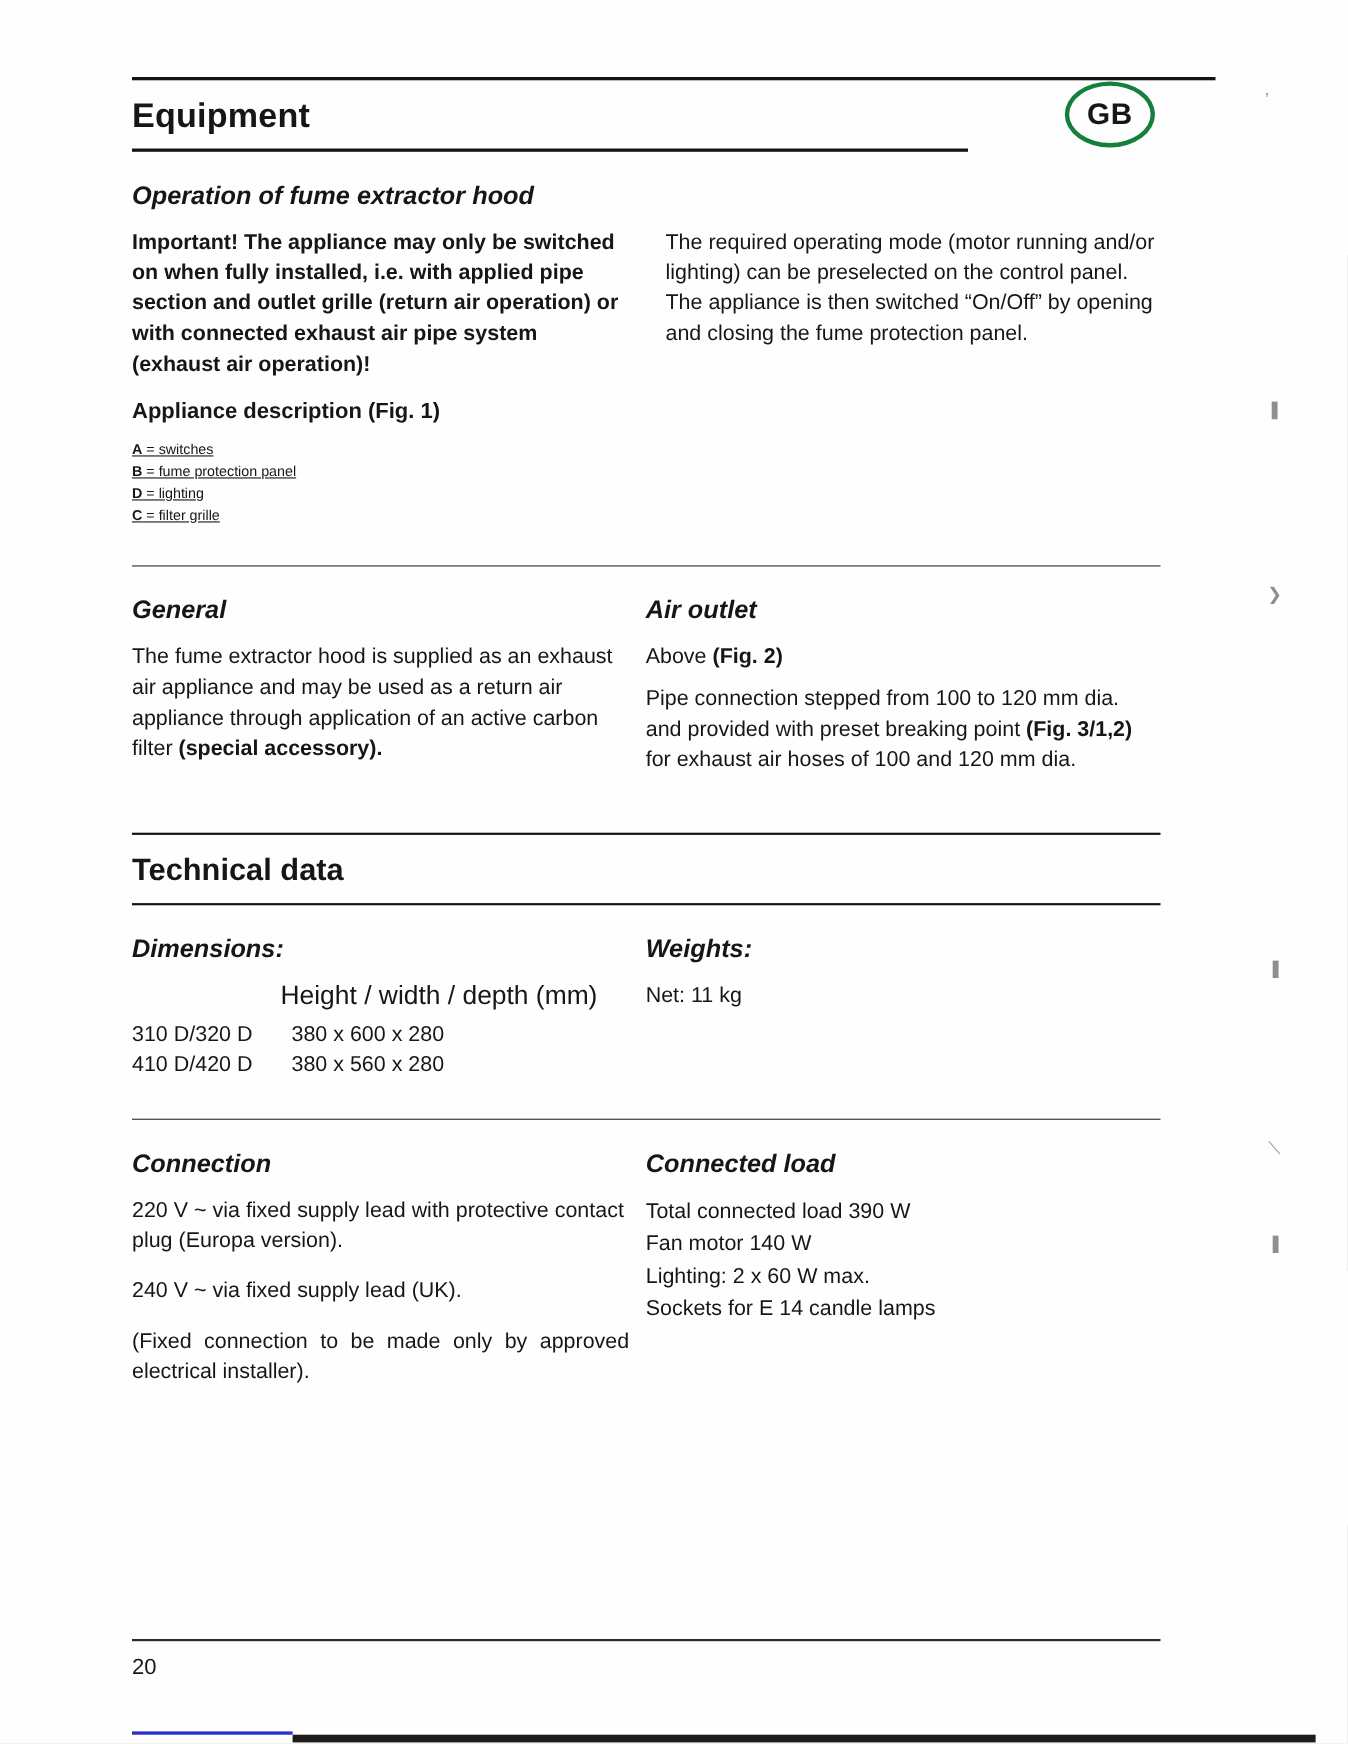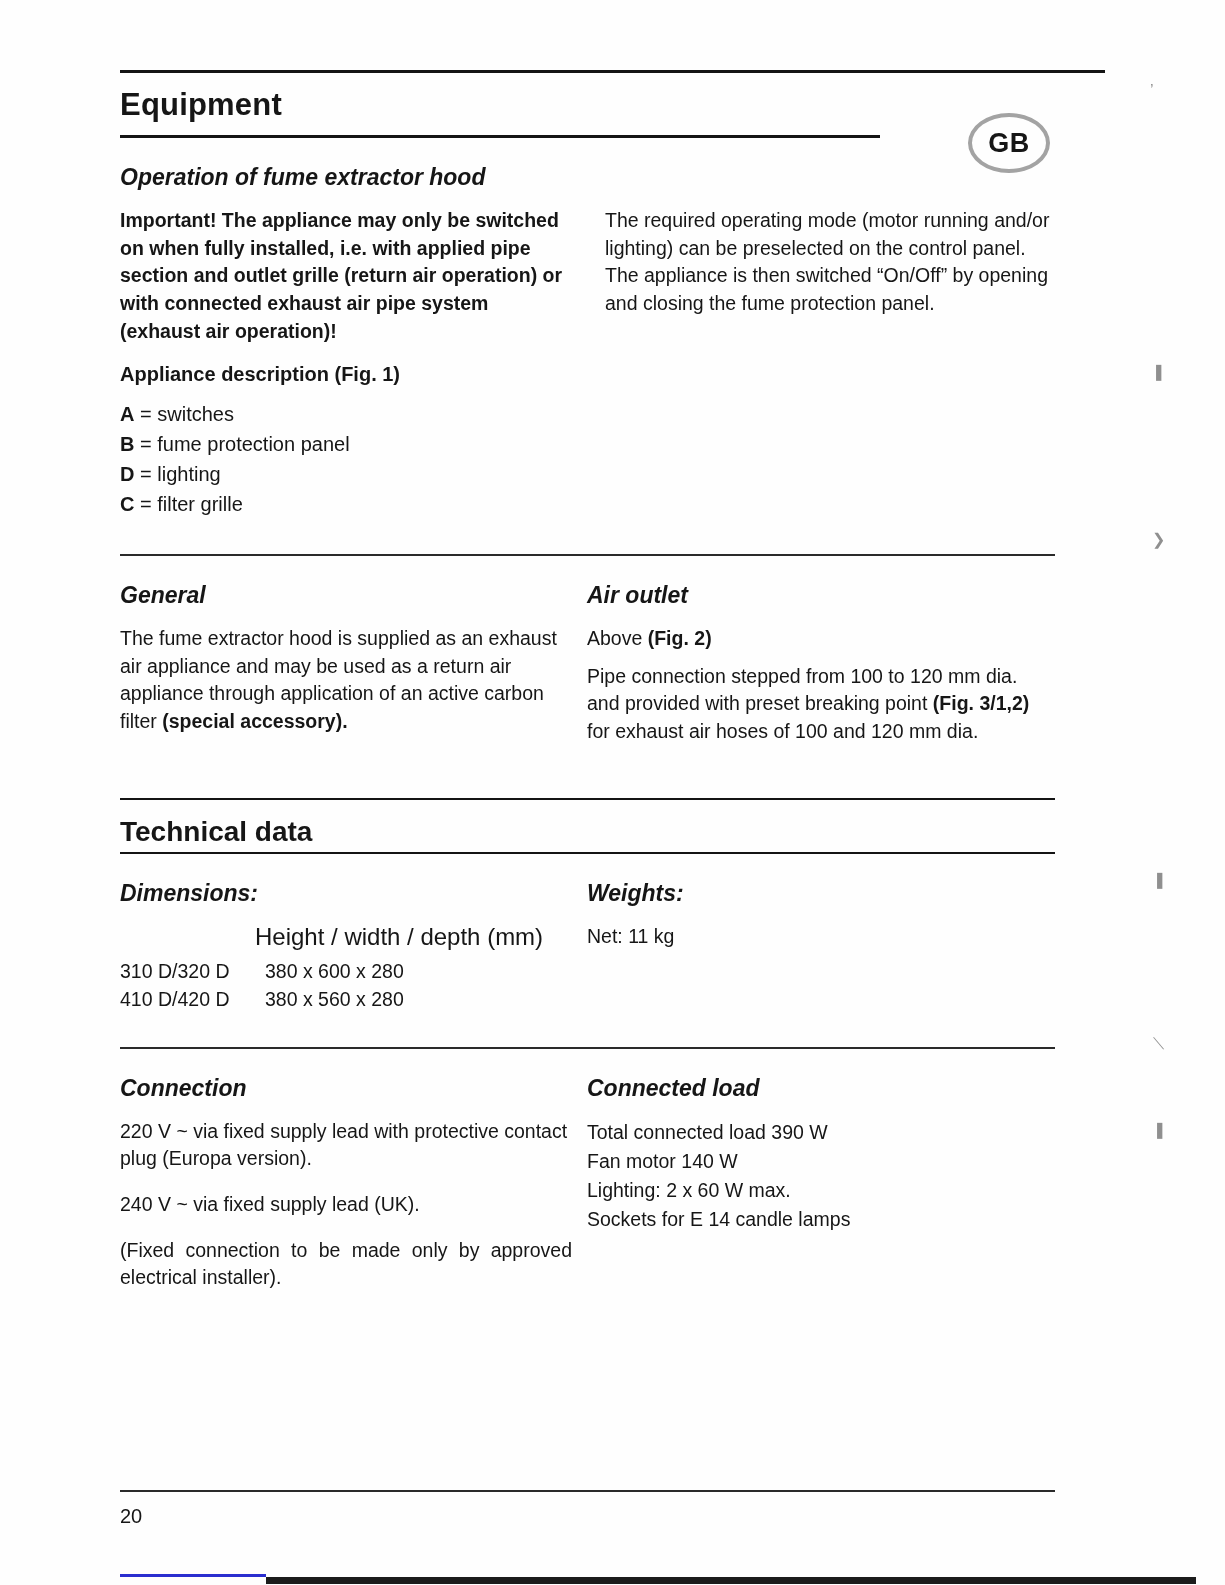--- a/index.html
+++ b/index.html
@@ -31,29 +31,28 @@
     letter-spacing: 0.2px;
   }
   .sub-rule { width: 760px; margin-bottom: 26px; }
 
   .badge {
     position: absolute;
     left: 968px;
     top: 74px;
     width: 74px;
     height: 52px;
-    border: 4px solid #a3a3a3;
+    border: 4px solid #15803d;
     border-radius: 50%;
     display: flex;
     align-items: center;
     justify-content: center;
     font-size: 27px;
     font-weight: bold;
     letter-spacing: 0.5px;
-    margin-top: 39px;
   }
 
   .sec-title {
     font-size: 23px;
     font-weight: bold;
     font-style: italic;
     margin: 0 0 16px 0;
   }
   .two-col {
     display: grid;
@@ -67,31 +66,31 @@
     margin: 0 0 18px 0;
   }
   .b { font-weight: bold; }
   p.body.bold { font-weight: bold; }
 
   .appliance-heading {
     font-size: 20px;
     font-weight: bold;
     margin: 14px 0 14px 0;
   }
-  .legend { font-size: 20px; line-height: 1.45; }
+  .legend { font-size: 13px; line-height: 1.45; text-decoration: underline; }
   .legend .row { margin-bottom: 1px; }
   .legend .key { font-weight: bold; }
 
   .gap-lg { margin-top: 34px; }
   .gap-md { margin-top: 26px; gap: 15px; }
 
   h2.tech {
     font-size: 28px;
     font-weight: bold;
-    margin: 16px 0 4px 0;
+    margin: 16px 0 14px 0;
   }
 
   .dims-header {
     font-size: 24px;
     margin: 0 0 6px 135px;
   }
   .dim-row { display: flex; font-size: 19.5px; line-height: 1.45; }
   .dim-row .model { width: 145px; flex: 0 0 145px; }
 
   .justify { text-align: justify; width: 452px; }

